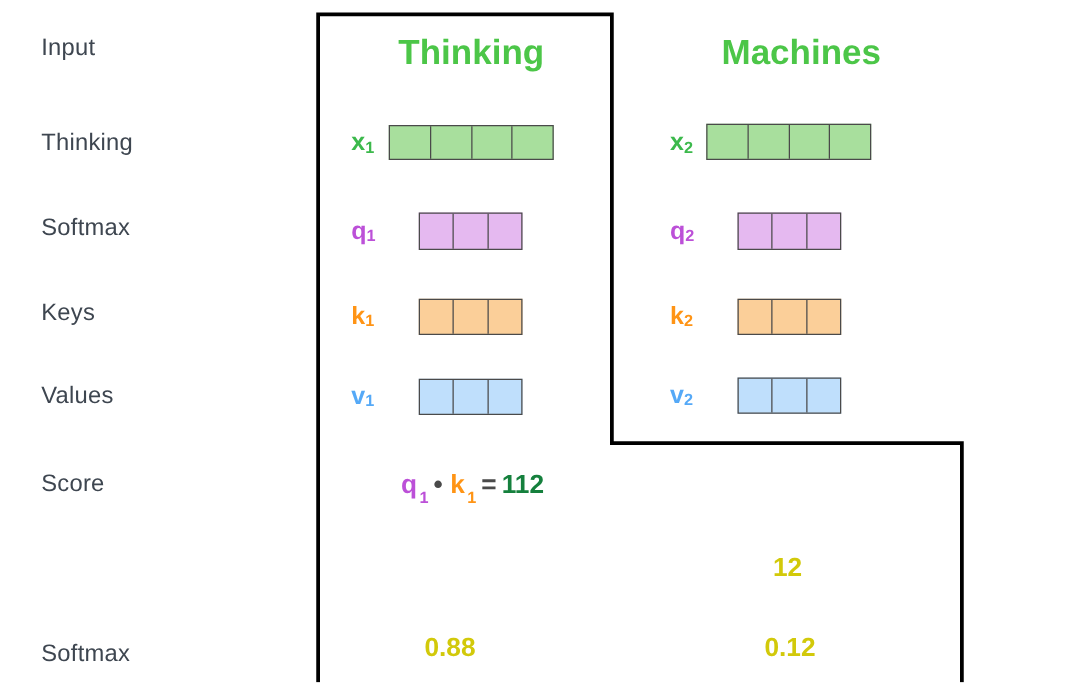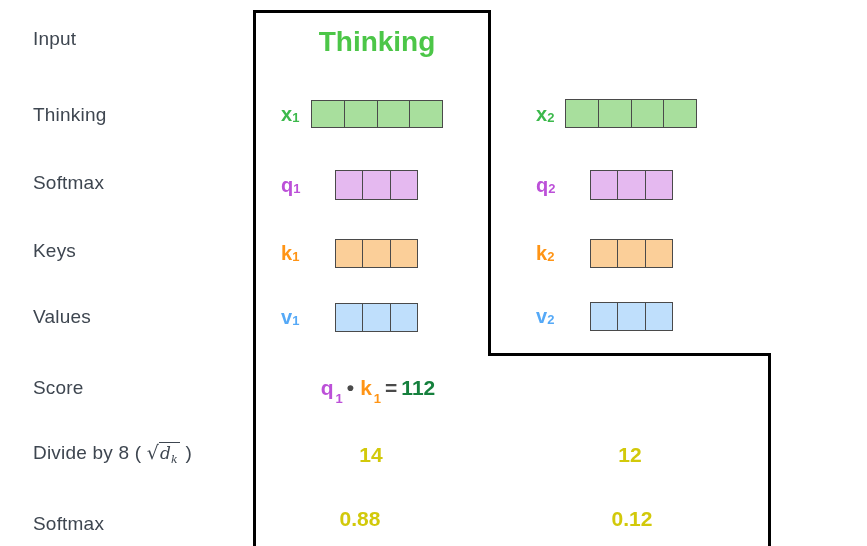--- a/index.html
+++ b/index.html
@@ -68,26 +68,24 @@
   <svg class="border-overlay" viewBox="0 0 867 546" xmlns="http://www.w3.org/2000/svg">
     <path d="M254.5,546 L254.5,11.5 L489.5,11.5 L489.5,354.5 L769.5,354.5 L769.5,546" fill="none" stroke="#000000" stroke-width="3"></path>
   </svg>
 
   <div class="row-label" style="top:28px">Input</div>
   <div class="row-label" style="top:104px">Thinking</div>
   <div class="row-label" style="top:172px">Softmax</div>
   <div class="row-label" style="top:240px">Keys</div>
   <div class="row-label" style="top:306px">Values</div>
   <div class="row-label" style="top:377px">Score</div>
-  <div class="row-label" style="top:441px">
-    <span>Divide by 8 ( </span><span class="sqrt-sign">√</span><span class="sqrt-arg"><span>d</span><sub>k</sub></span><span> )</span>
-  </div>
   <div class="row-label" style="top:513px">Softmax</div>
 
   <div class="col-header" style="left:297px">Thinking</div>
+  <div class="col-header" style="left:561px">Machines</div>
 
   <div class="vec-label green-t" style="left:281px;top:100px;height:28px">
     <span>x</span>
       <sub>1</sub>
   </div>
   <div class="vector green-v" style="left:311px;top:100px;width:132px;height:28px">
       <div class="cell"></div>
       <div class="cell"></div>
       <div class="cell"></div>
       <div class="cell"></div>
@@ -120,21 +118,20 @@
   <div class="vector blue-v" style="left:335px;top:303px;width:83px;height:29px">
       <div class="cell"></div>
       <div class="cell"></div>
       <div class="cell"></div>
     </div>
 
   <div class="score-line" style="left:277px">
     <span class="purple-t"><span>q</span><sub>1</sub></span><span class="gray-t">•</span><span class="orange-t"><span>k</span><sub>1</sub></span><span class="gray-t">=</span><span class="olive-t">112</span>
   </div>
 
-  <div class="result-val" style="left:326px;top:443px">14</div>
   <div class="result-val" style="left:315px;top:507px">0.88</div>
 
   <div class="vec-label green-t" style="left:536px;top:100px;height:28px">
     <span>x</span>
       <sub>2</sub>
   </div>
   <div class="vector green-v" style="left:565px;top:99px;width:132px;height:29px">
       <div class="cell"></div>
       <div class="cell"></div>
       <div class="cell"></div>

